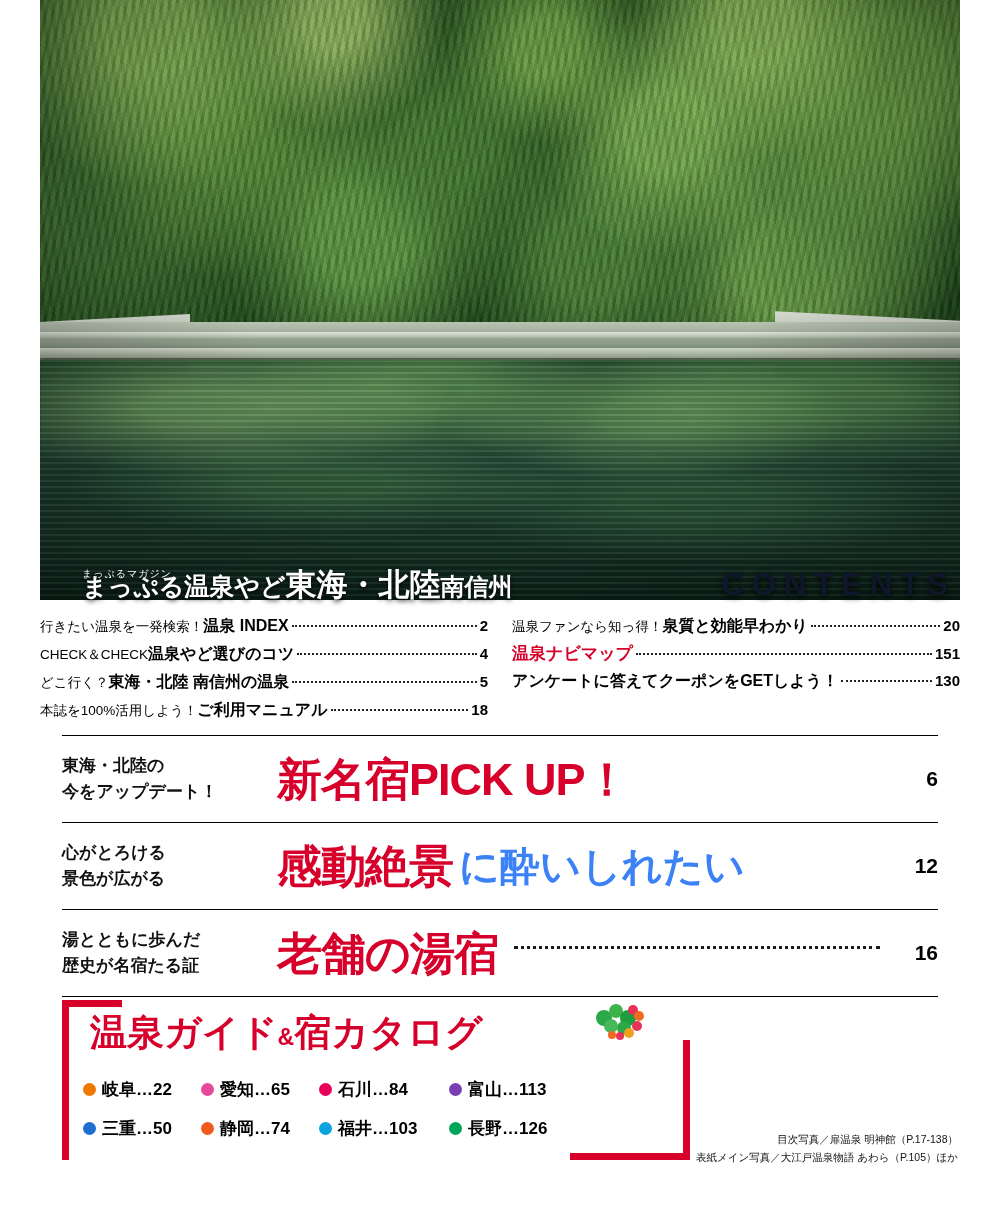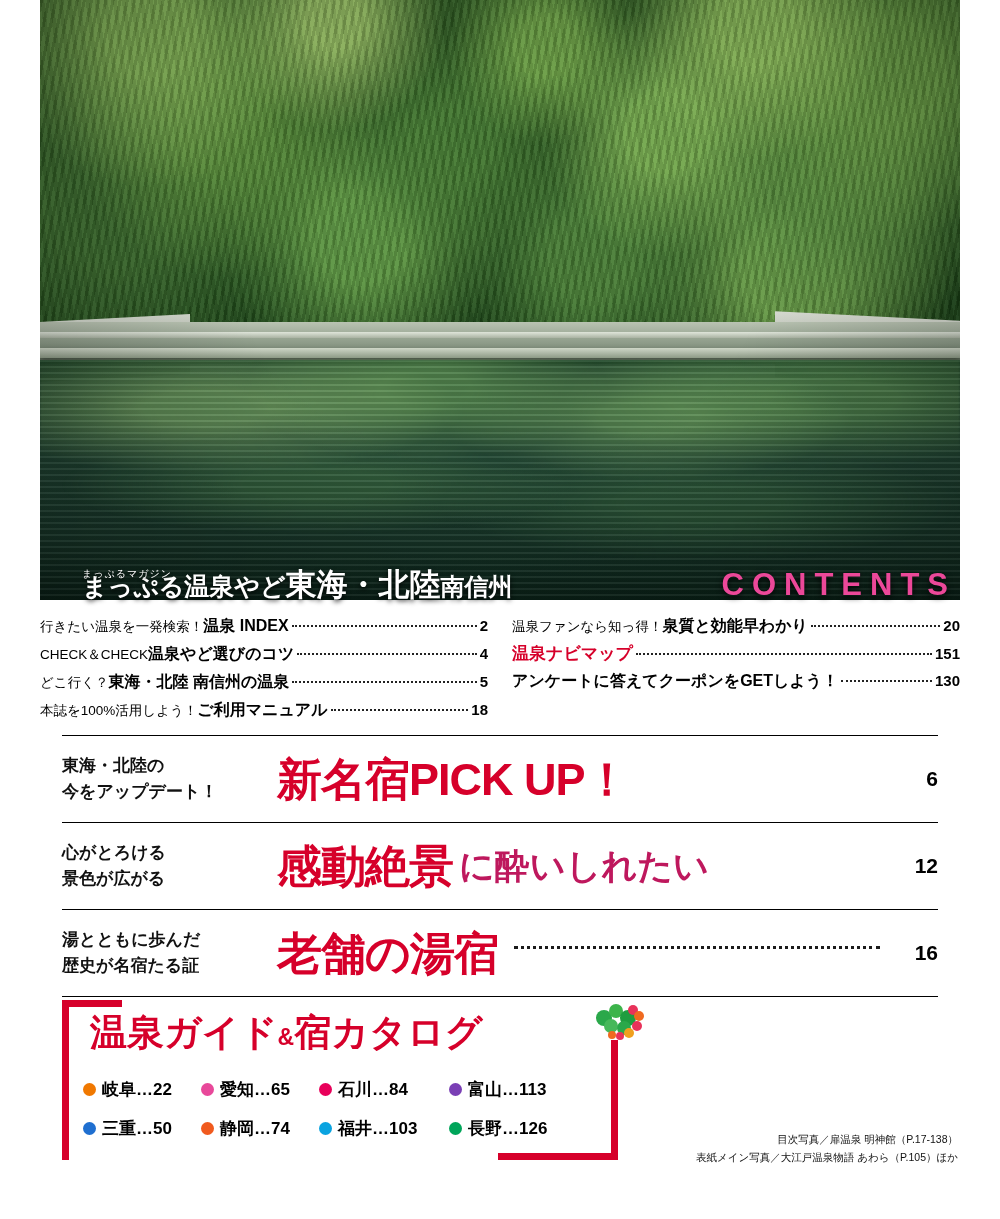--- a/index.html
+++ b/index.html
@@ -100,21 +100,21 @@
   .mast-title{
     font-family:"DejaVu Sans","Liberation Sans",sans-serif;
     font-weight:bold;font-size:25px;letter-spacing:0px;white-space:nowrap;
     text-shadow:0 2px 5px rgba(0,0,0,.85);
     line-height:1;
   }
   .mast-title .big{font-size:31px;}
   .mast-title .mid{font-size:25px;}
   .mast-title .sm{font-size:24px;}
   .mast-contents{
-    margin-left:auto;color:#ec4899;font-size:31px;font-weight:bold;
+    margin-left:auto;color:#0f172a;font-size:31px;font-weight:bold;
     letter-spacing:8px;padding-right:4px;line-height:1;
     text-shadow:0 2px 6px rgba(0,0,0,.9);
   }
 
   
   .toplists{
     position:absolute;left:40px;top:612px;width:920px;
     display:flex;gap:24px;
   }
   .toplist{flex:1;}
@@ -140,29 +140,29 @@
   }
   .feat:last-child{border-bottom:1.5px solid #000;}
   .feat-lead{
     width:215px;font-size:17px;line-height:1.55;font-weight:bold;color:#111;
   }
   .feat-main{
     flex:1;display:flex;align-items:center;gap:6px;
     color:#d6002a;font-weight:bold;white-space:nowrap;
   }
   .feat-main .big{font-size:45px;letter-spacing:-1px;line-height:1;}
-  .feat-main .tail{font-size:35px;color:#be185d;}
+  .feat-main .tail{font-size:40px;color:#3b82f6;}
   .feat-dots{
     flex:1;border-bottom:3px dotted #1b1b1b;margin:0 10px;position:relative;top:-6px;min-width:20px;
   }
   .feat-page{width:48px;text-align:right;font-size:21px;font-weight:bold;color:#000;}
 
   
   .guide{
-    position:absolute;left:62px;top:1000px;width:556px;height:160px;
+    position:absolute;left:62px;top:1000px;width:628px;height:160px;
   }
   .guide-bracket-l{
     position:absolute;left:0;top:0;width:7px;height:160px;background:#d6002a;
   }
   .guide-bracket-top{
     position:absolute;left:0;top:0;width:60px;height:7px;background:#d6002a;
   }
   .guide-bracket-r{
     position:absolute;right:0;bottom:0;width:7px;height:120px;background:#d6002a;
   }

